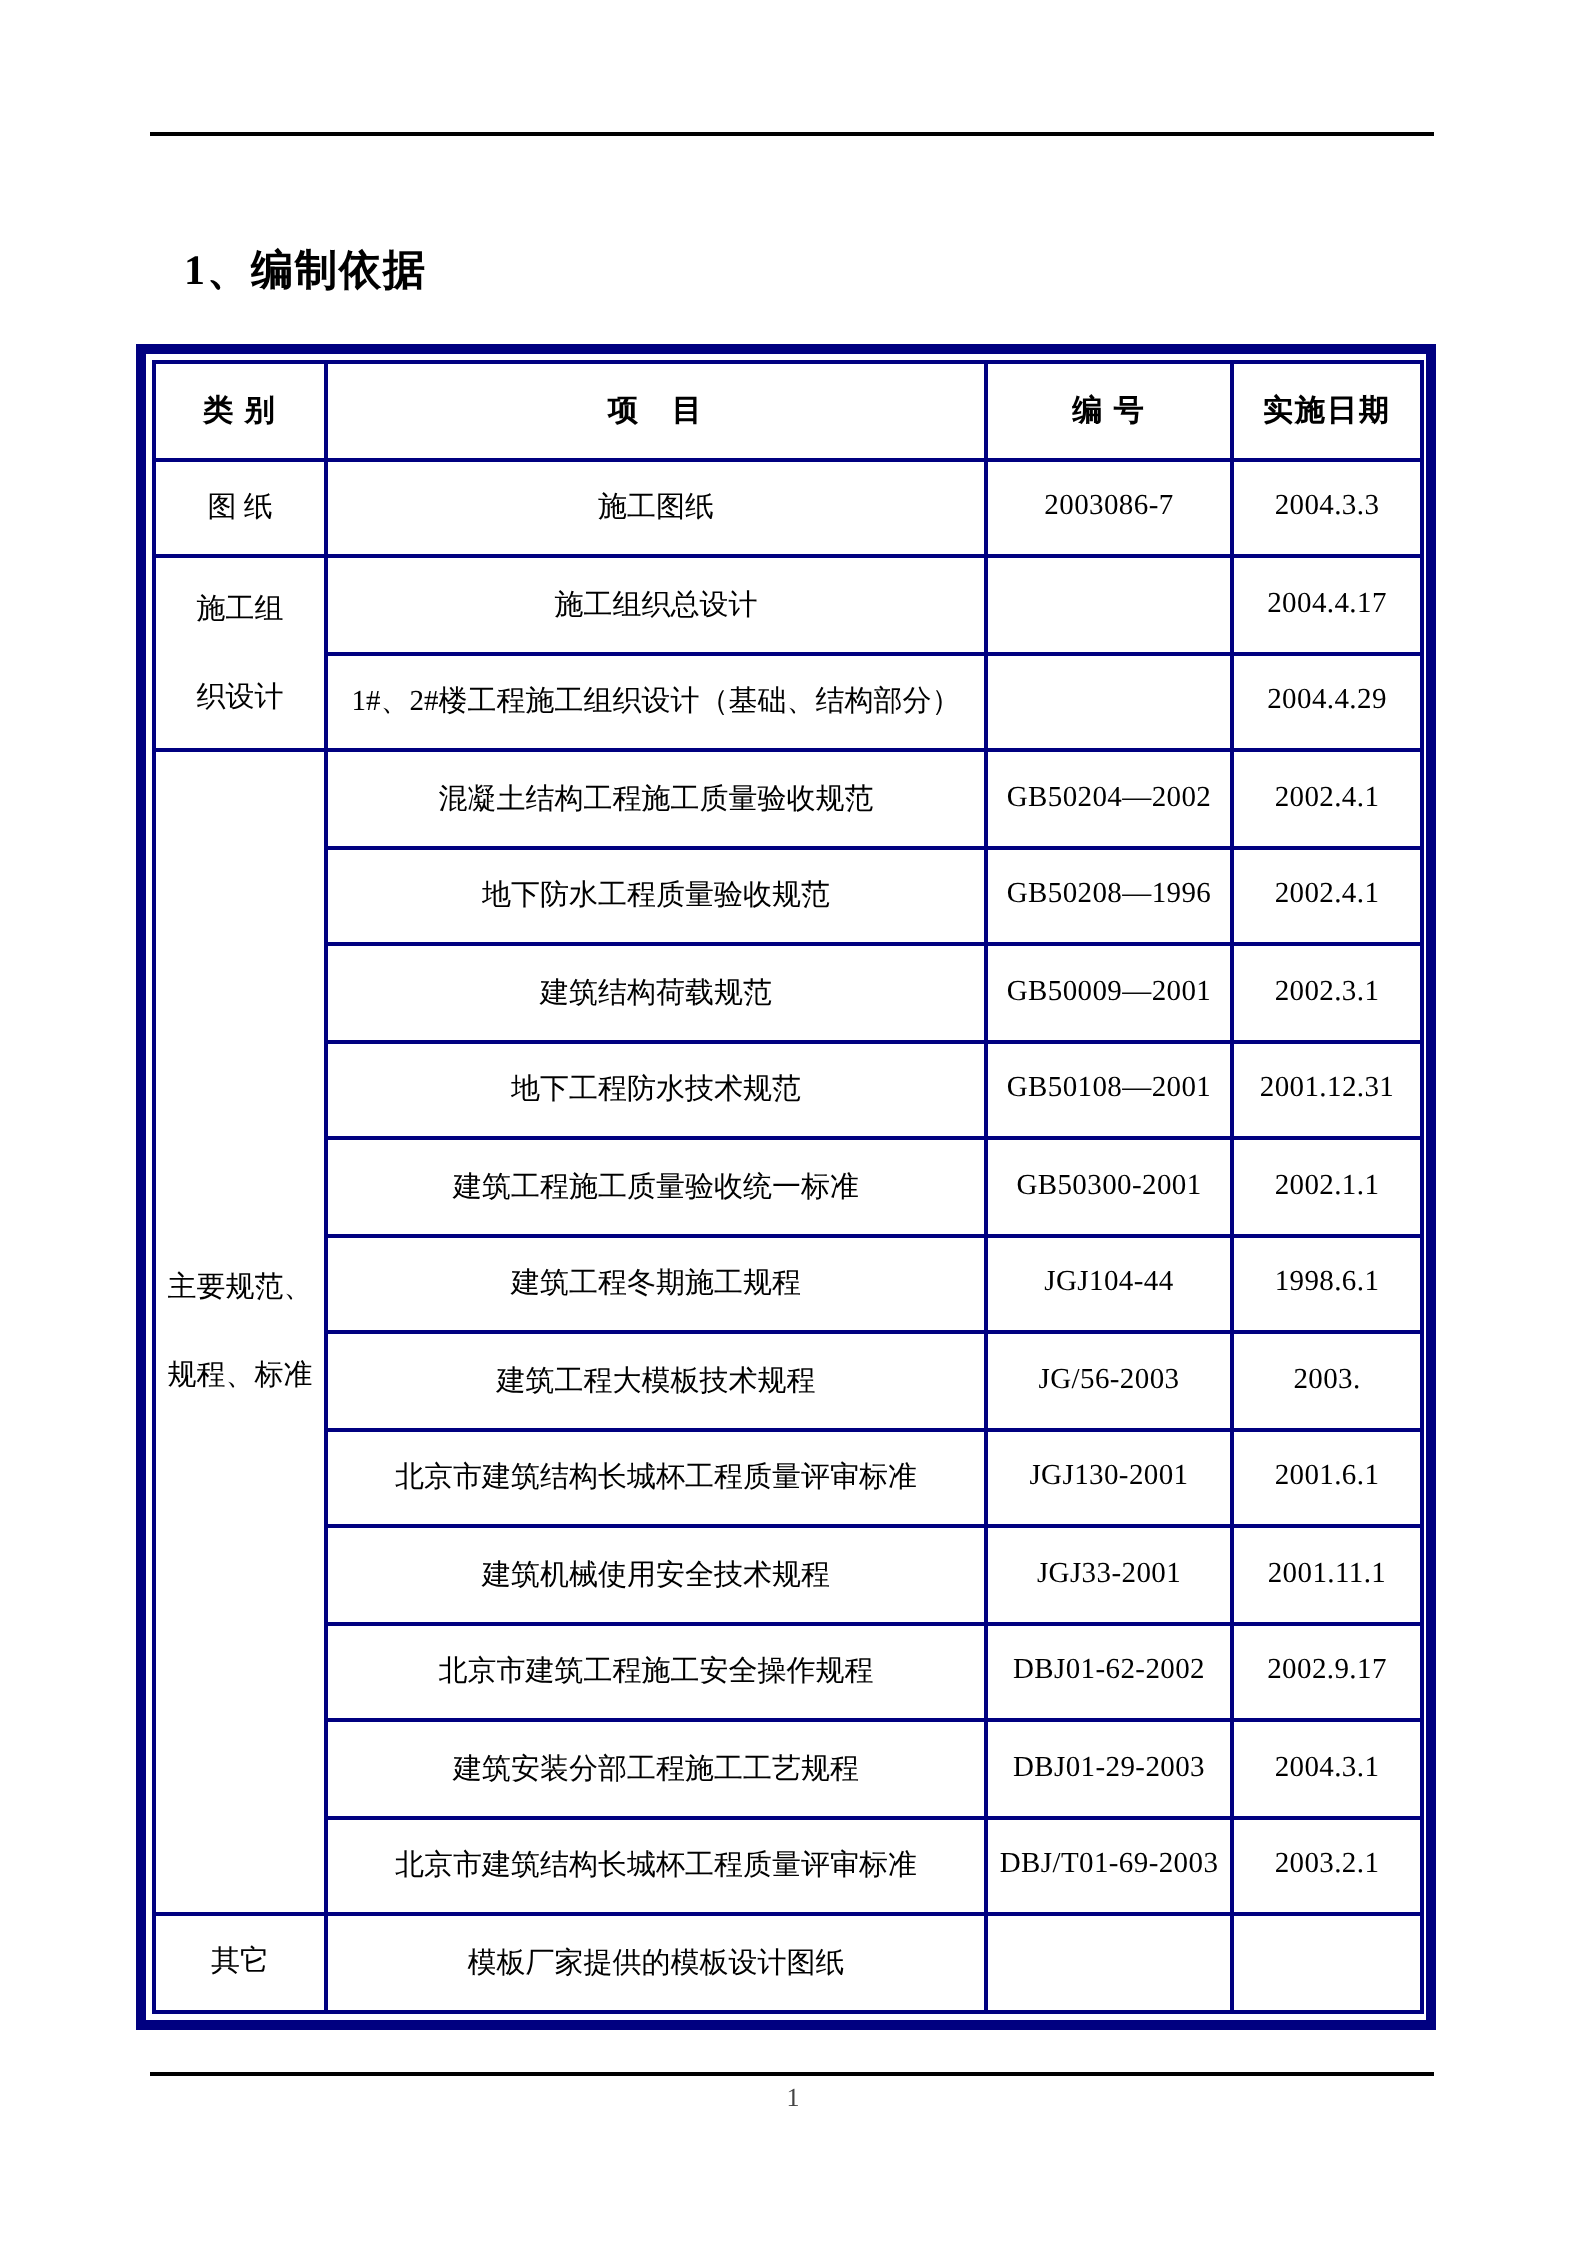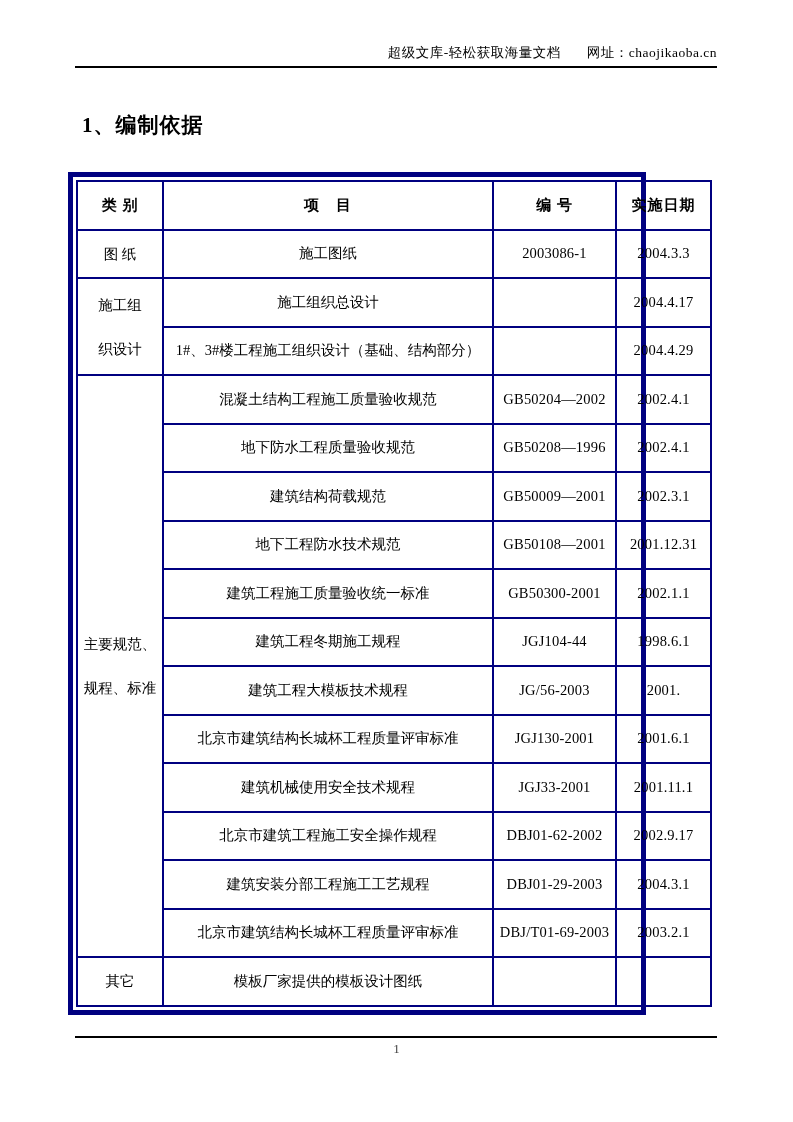--- a/index.html
+++ b/index.html
@@ -22,29 +22,29 @@
   .page-header .gap{display:inline-block;width:26px;}
   .header-rule{
     position:absolute;
     left:75px;right:76px;top:66px;
     border-top:2px solid #000;
     height:0;
   }
   .doc-title{
     position:absolute;
     left:78px;top:107px;
-    margin:4px;
+    margin:14px;
     font-size:21px;
     font-weight:bold;
     letter-spacing:1px;
   }
   .table-outer{
     position:absolute;
     left:68px;top:172px;
-    width:578px;
+    width:650px;
     box-sizing:border-box;
     border:5px solid #000080;
     padding:3px;
     background:#fff;
   }
   table.ref{
     border-collapse:collapse;
     width:100%;
     table-layout:fixed;
   }
@@ -83,23 +83,20 @@
     text-align:center;
     font-size:13px;
     color:#444;
   }
 </style>
 </head>
 <body>
 
 <div class="page">
 
-  <div class="page-header">
-    <span>超级文库-轻松获取海量文档</span><span class="gap"></span><span>网址：chaojikaoba.cn</span>
-  </div>
 
   <div class="header-rule"></div>
 
   <h1 class="doc-title">1、编制依据</h1>
 
   <div class="table-outer">
     <table class="ref">
       <colgroup>
         <col style="width:86px">
         <col style="width:330px">
@@ -111,32 +108,32 @@
             <th>类 别</th>
             <th>项　目</th>
             <th>编 号</th>
             <th>实施日期</th>
           </tr>
       </thead>
       <tbody id="table-body">
           <tr>
             <td rowspan="1" class="cat">图 纸</td>
             <td class="project-cell">施工图纸</td>
-            <td class="code-cell">2003086-1</td>
+            <td class="code-cell">2003086-7</td>
             <td class="date-cell">2004.3.3</td>
           </tr>
           <tr>
             <td rowspan="2" class="cat">施工组
 织设计</td>
             <td class="project-cell">施工组织总设计</td>
             <td class="code-cell"></td>
             <td class="date-cell">2004.4.17</td>
           </tr>
           <tr>
-            <td class="project-cell">1#、3#楼工程施工组织设计（基础、结构部分）</td>
+            <td class="project-cell">1#、2#楼工程施工组织设计（基础、结构部分）</td>
             <td class="code-cell"></td>
             <td class="date-cell">2004.4.29</td>
           </tr>
           <tr>
             <td rowspan="12" class="cat">主要规范、
 规程、标准</td>
             <td class="project-cell">混凝土结构工程施工质量验收规范</td>
             <td class="code-cell">GB50204—2002</td>
             <td class="date-cell">2002.4.1</td>
           </tr>
@@ -161,21 +158,21 @@
             <td class="date-cell">2002.1.1</td>
           </tr>
           <tr>
             <td class="project-cell">建筑工程冬期施工规程</td>
             <td class="code-cell">JGJ104-44</td>
             <td class="date-cell">1998.6.1</td>
           </tr>
           <tr>
             <td class="project-cell">建筑工程大模板技术规程</td>
             <td class="code-cell">JG/56-2003</td>
-            <td class="date-cell">2001.</td>
+            <td class="date-cell">2003.</td>
           </tr>
           <tr>
             <td class="project-cell">北京市建筑结构长城杯工程质量评审标准</td>
             <td class="code-cell">JGJ130-2001</td>
             <td class="date-cell">2001.6.1</td>
           </tr>
           <tr>
             <td class="project-cell">建筑机械使用安全技术规程</td>
             <td class="code-cell">JGJ33-2001</td>
             <td class="date-cell">2001.11.1</td>

